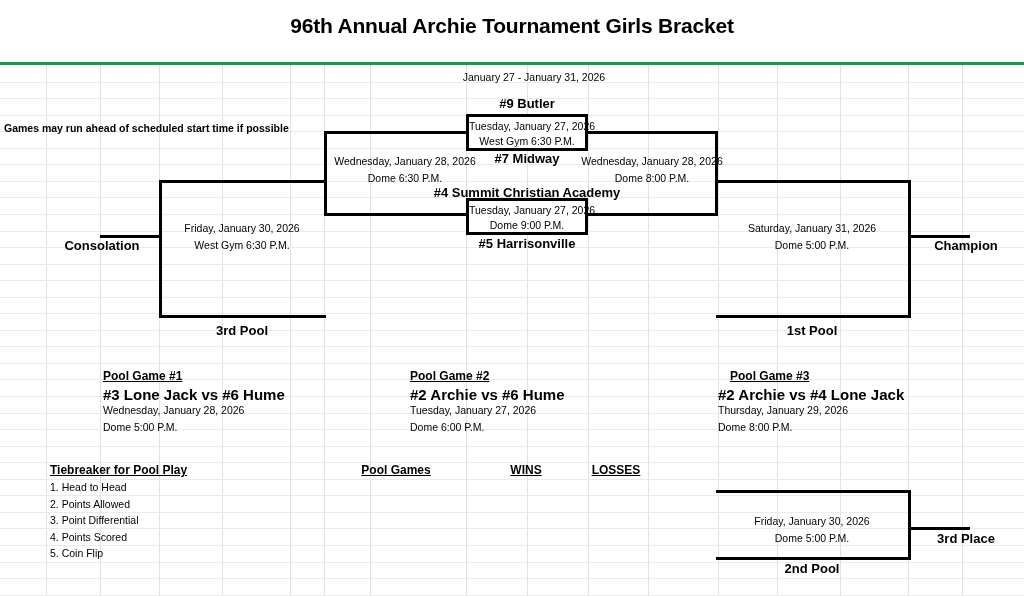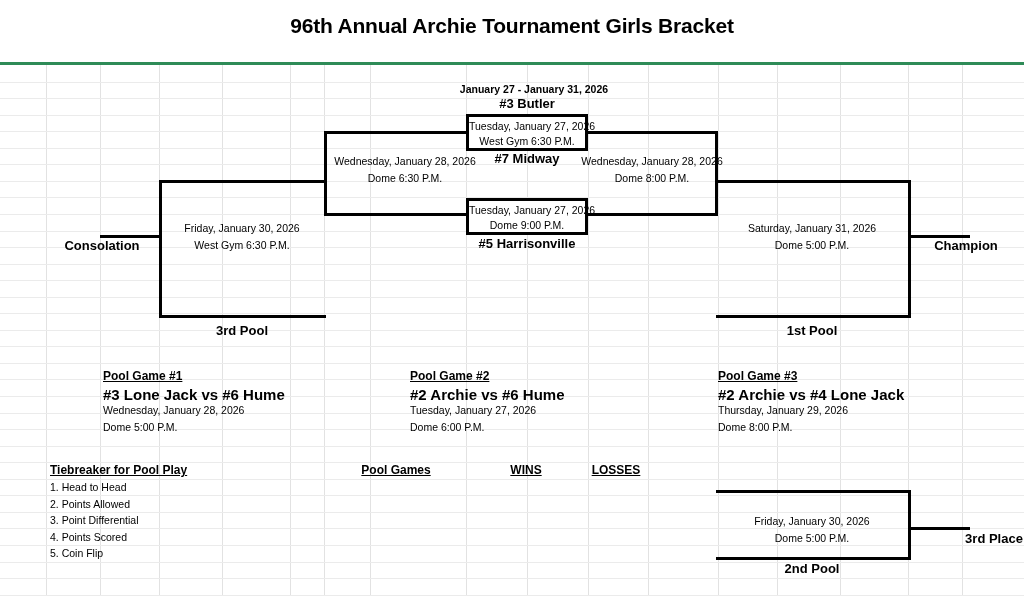--- a/index.html
+++ b/index.html
@@ -72,21 +72,21 @@
     white-space: nowrap;
     line-height: 15px;
   }
   .t.note     { font-size: 10.5px; font-weight: bold; }
   .t.detail   { font-size: 10.5px; font-weight: normal; }
   .t.team     { font-size: 13px;  font-weight: bold; }
   .t.label    { font-size: 13px;  font-weight: bold; }
   .t.hdr      { font-size: 12px;  font-weight: bold; text-decoration: underline; }
   .t.matchup  { font-size: 15px; font-weight: bold; }
   .t.list     { font-size: 10.5px; font-weight: normal; }
-  .t.daterange{ font-size: 10.5px; font-weight: bold; margin-top: 12px; }
+  .t.daterange{ font-size: 10.5px; font-weight: normal; }
   .ctr { text-align: center; transform: translateX(-50%); }
 
   
   .bl {
     position: absolute;
     background: #000000;
   }
 
   
   .gamebox {
@@ -160,20 +160,21 @@
       <div class="grow" style="top: 447px;"></div>
       <div class="grow" style="top: 463px;"></div>
       <div class="grow" style="top: 480px;"></div>
       <div class="grow" style="top: 497px;"></div>
       <div class="grow" style="top: 513px;"></div>
       <div class="grow" style="top: 530px;"></div>
     </div>
 
   <div class="t daterange ctr" style="left:534px; top:70px;">January 27 - January 31, 2026</div>
 
+  <div class="t note" style="left:4px; top:121px;">Games may run ahead of scheduled start time if possible</div>
 
   <div class="bl" style="left:324px; top:131px; width:215px; height:3px;"></div>
   <div class="bl" style="left:324px; top:131px; width:3px;  height:85px;"></div>
   <div class="bl" style="left:324px; top:213px; width:215px; height:3px;"></div>
 
   <div class="bl" style="left:159px; top:180px; width:167px; height:3px;"></div>
   <div class="bl" style="left:159px; top:180px; width:3px;  height:138px;"></div>
   <div class="bl" style="left:159px; top:315px; width:167px; height:3px;"></div>
   <div class="bl" style="left:100px; top:235px; width:62px;  height:3px;"></div>
 
@@ -184,22 +185,23 @@
   <div class="bl" style="left:716px; top:180px; width:195px; height:3px;"></div>
   <div class="bl" style="left:908px; top:180px; width:3px;  height:138px;"></div>
   <div class="bl" style="left:716px; top:315px; width:195px; height:3px;"></div>
   <div class="bl" style="left:908px; top:235px; width:62px;  height:3px;"></div>
 
   <div class="bl" style="left:716px; top:490px; width:195px; height:3px;"></div>
   <div class="bl" style="left:908px; top:490px; width:3px;  height:70px;"></div>
   <div class="bl" style="left:716px; top:557px; width:195px; height:3px;"></div>
   <div class="bl" style="left:908px; top:527px; width:62px;  height:3px;"></div>
 
-  <div class="t team ctr" style="left:527px; top:96px;">#3 Butler</div>
+  <div class="t team ctr" style="left:527px; top:96px;">#9 Butler</div>
   <div class="t team ctr" style="left:527px; top:151px;">#7 Midway</div>
+  <div class="t team ctr" style="left:527px; top:185px;">#4 Summit Christian Academy</div>
   <div class="t team ctr" style="left:527px; top:236px;">#5 Harrisonville</div>
 
   <div class="gamebox" style="left:466px; top:114px; width:122px; height:37px;">
     <div class="gline" style="top:3px;">Tuesday, January 27, 2026</div>
     <div class="gline" style="top:18px;">West Gym 6:30 P.M.</div>
   </div>
 
   <div class="gamebox" style="left:466px; top:198px; width:122px; height:37px;">
     <div class="gline" style="top:3px;">Tuesday, January 27, 2026</div>
     <div class="gline" style="top:18px;">Dome 9:00 P.M.</div>
@@ -218,33 +220,33 @@
   <div class="t detail ctr" style="left:812px; top:238px;">Dome 5:00 P.M.</div>
 
   <div class="t detail ctr" style="left:812px; top:514px;">Friday, January 30, 2026</div>
   <div class="t detail ctr" style="left:812px; top:531px;">Dome 5:00 P.M.</div>
 
   <div class="t label ctr" style="left:102px; top:238px;">Consolation</div>
   <div class="t label ctr" style="left:966px; top:238px;">Champion</div>
   <div class="t label ctr" style="left:242px; top:323px;">3rd Pool</div>
   <div class="t label ctr" style="left:812px; top:323px;">1st Pool</div>
   <div class="t label ctr" style="left:812px; top:561px;">2nd Pool</div>
-  <div class="t label ctr" style="left:966px; top:531px;margin-left:28px;">3rd Place</div>
+  <div class="t label ctr" style="left:966px; top:531px;">3rd Place</div>
 
   <div class="t hdr" style="left:103px; top:369px;">Pool Game #1</div>
   <div class="t matchup" style="left:103px; top:387px;">#3 Lone Jack vs #6 Hume</div>
   <div class="t list" style="left:103px; top:403px;">Wednesday, January 28, 2026</div>
   <div class="t list" style="left:103px; top:420px;">Dome 5:00 P.M.</div>
 
   <div class="t hdr" style="left:410px; top:369px;">Pool Game #2</div>
   <div class="t matchup" style="left:410px; top:387px;">#2 Archie vs #6 Hume</div>
   <div class="t list" style="left:410px; top:403px;">Tuesday, January 27, 2026</div>
   <div class="t list" style="left:410px; top:420px;">Dome 6:00 P.M.</div>
 
-  <div class="t hdr" style="left:718px; top:369px;">Pool Game #3</div>
+  <div class="t hdr" style="left:718px; top:369px;padding-left:12px;">Pool Game #3</div>
   <div class="t matchup" style="left:718px; top:387px;">#2 Archie vs #4 Lone Jack</div>
   <div class="t list" style="left:718px; top:403px;">Thursday, January 29, 2026</div>
   <div class="t list" style="left:718px; top:420px;">Dome 8:00 P.M.</div>
 
   <div class="t hdr" style="left:50px; top:463px;">Tiebreaker for Pool Play</div>
   <div class="t list" style="left:50px; top:480px;">1. Head to Head</div>
   <div class="t list" style="left:50px; top:497px;">2. Points Allowed</div>
   <div class="t list" style="left:50px; top:513px;text-align:center;">3. Point Differential</div>
   <div class="t list" style="left:50px; top:530px;">4. Points Scored</div>
   <div class="t list" style="left:50px; top:546px;">5. Coin Flip</div>

